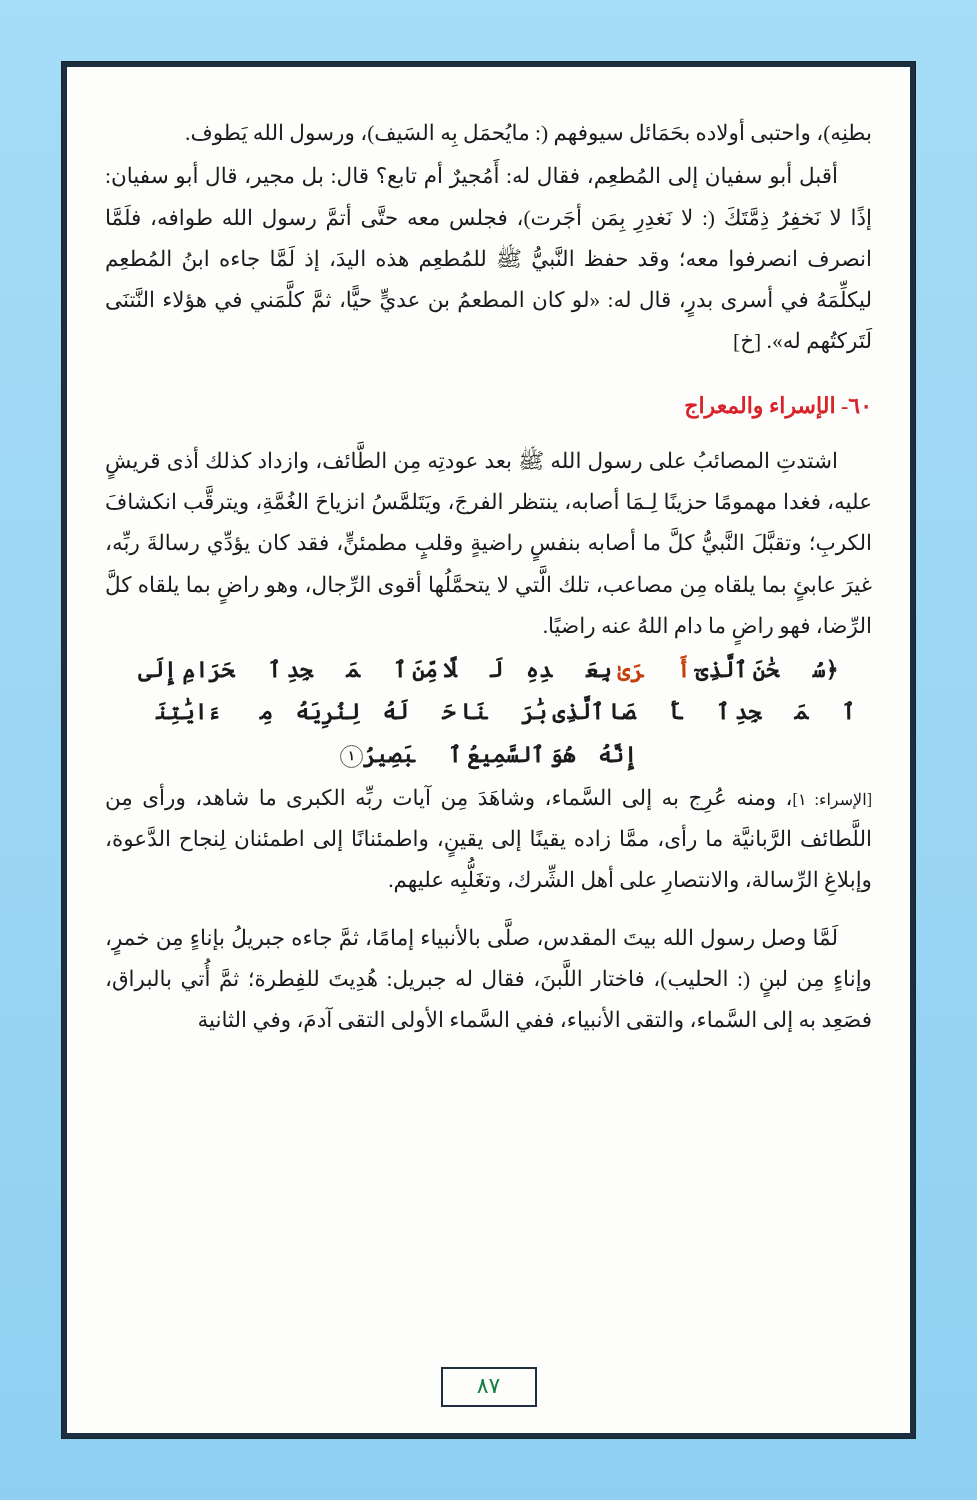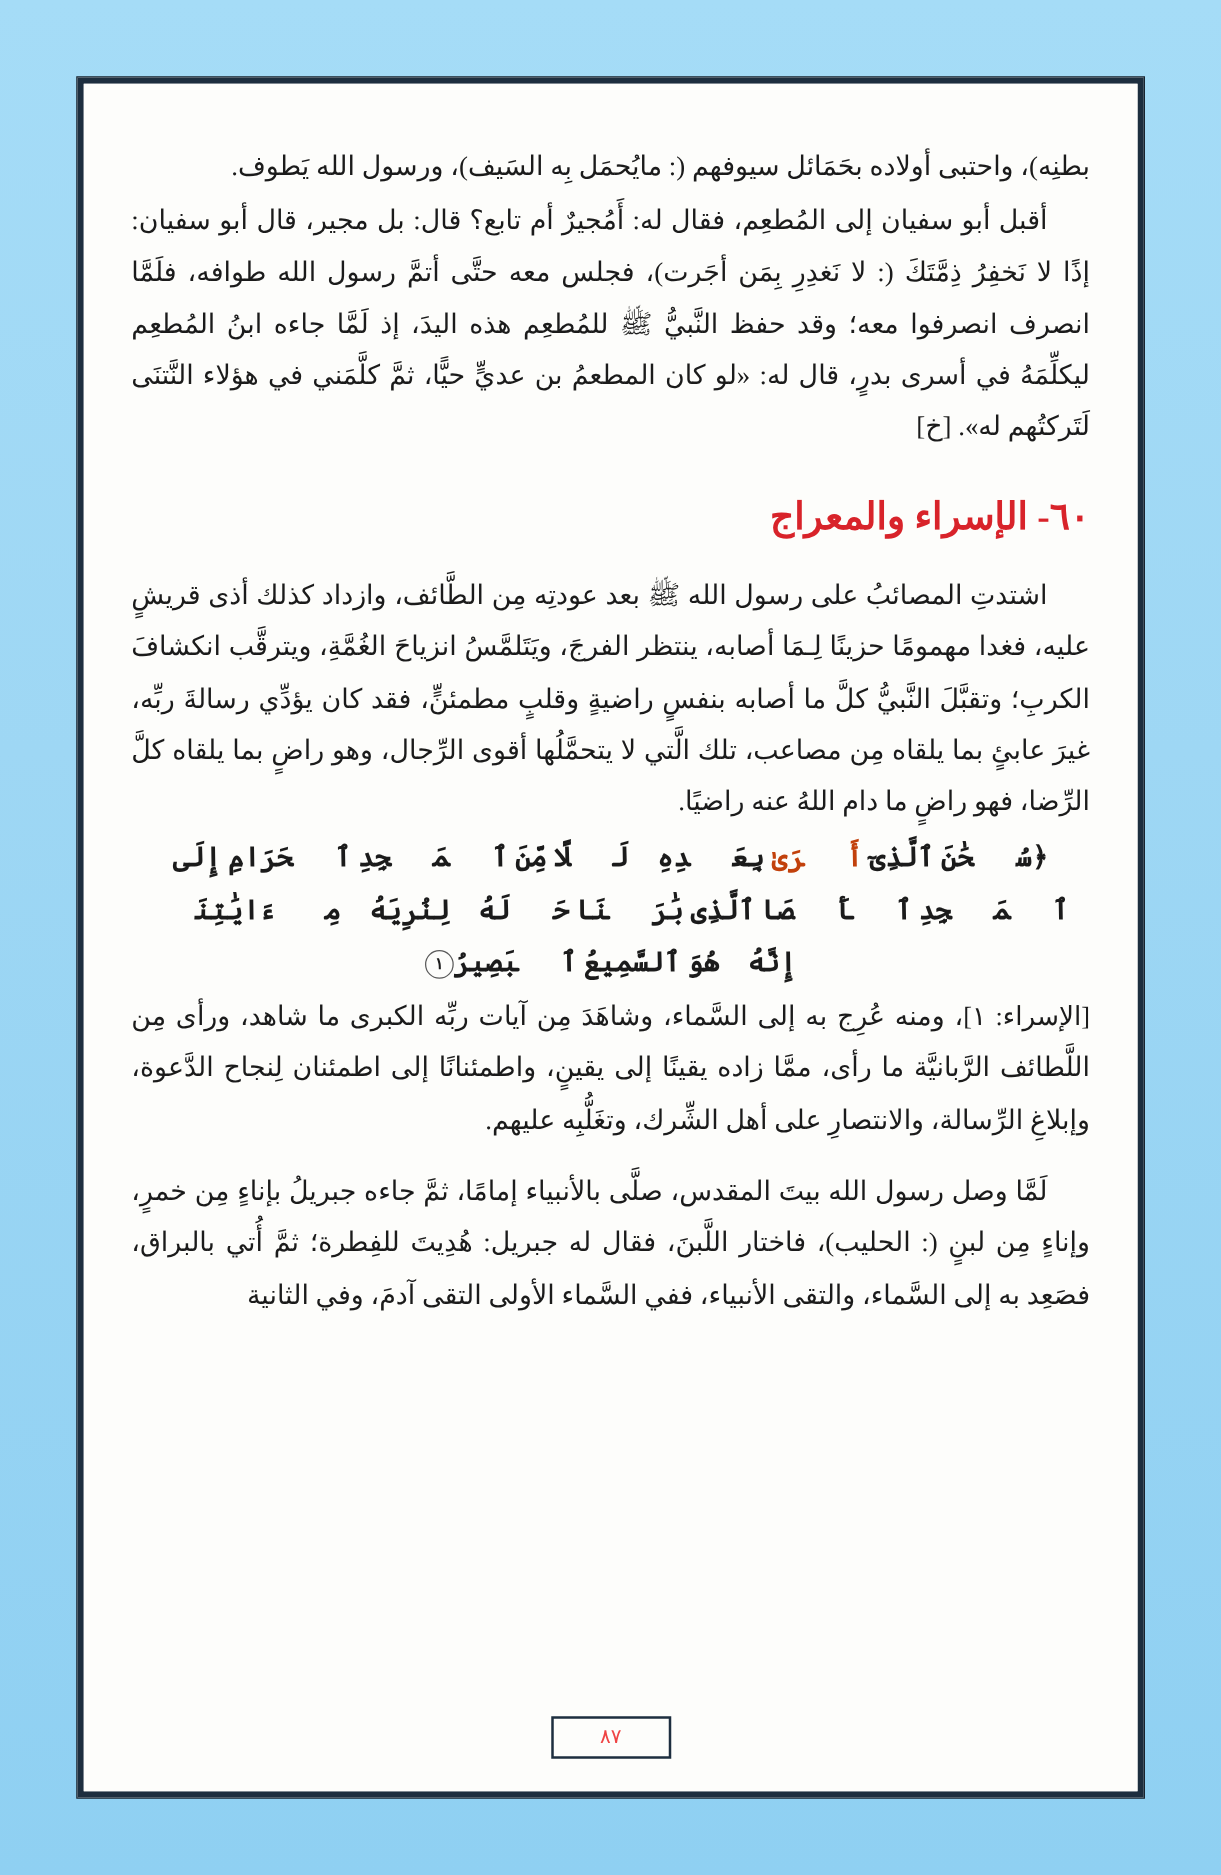--- a/index.html
+++ b/index.html
@@ -52,37 +52,37 @@
     text-indent: 34px;
   }
   p.para.noindent {
     text-indent: 0;
   }
   p.para.spaced {
     margin-top: 16px;
   }
   .section-title {
     color: #d8232a;
-    font-size: 30px;
+    font-size: 22px;
     font-weight: bold;
     text-align: right;
     text-indent: 0;
     margin: 22px 0 14px 0;
     letter-spacing: 0.5px;
   }
   .quran {
     color: #1b1b1b;
     font-weight: bold;
     font-size: 22px;
   }
   .quran .red {
     color: #c2410c;
   }
   .ref {
-    font-size: 21px;
+    font-size: 16px;
   }
   .ayah-mark {
     display: inline-block;
     border: 1px solid #5a5a5a;
     border-radius: 50%;
     width: 21px;
     height: 21px;
     line-height: 20px;
     text-align: center;
     font-size: 13px;
@@ -93,23 +93,23 @@
     left: 0;
     right: 0;
     bottom: 26px;
     display: flex;
     justify-content: center;
   }
   .page-number {
     border: 2px solid #1d2e3f;
     min-width: 64px;
     text-align: center;
-    font-size: 16px;
+    font-size: 22px;
     padding: 4px 14px 6px 14px;
-    color: #ef4444;
+    color: #15803d;
     background: #fdfdfb;
     letter-spacing: 2px;
   }
 </style>
 </head>
 <body>
 
 <div class="page-backdrop"></div>
 
 <div class="page-frame">

